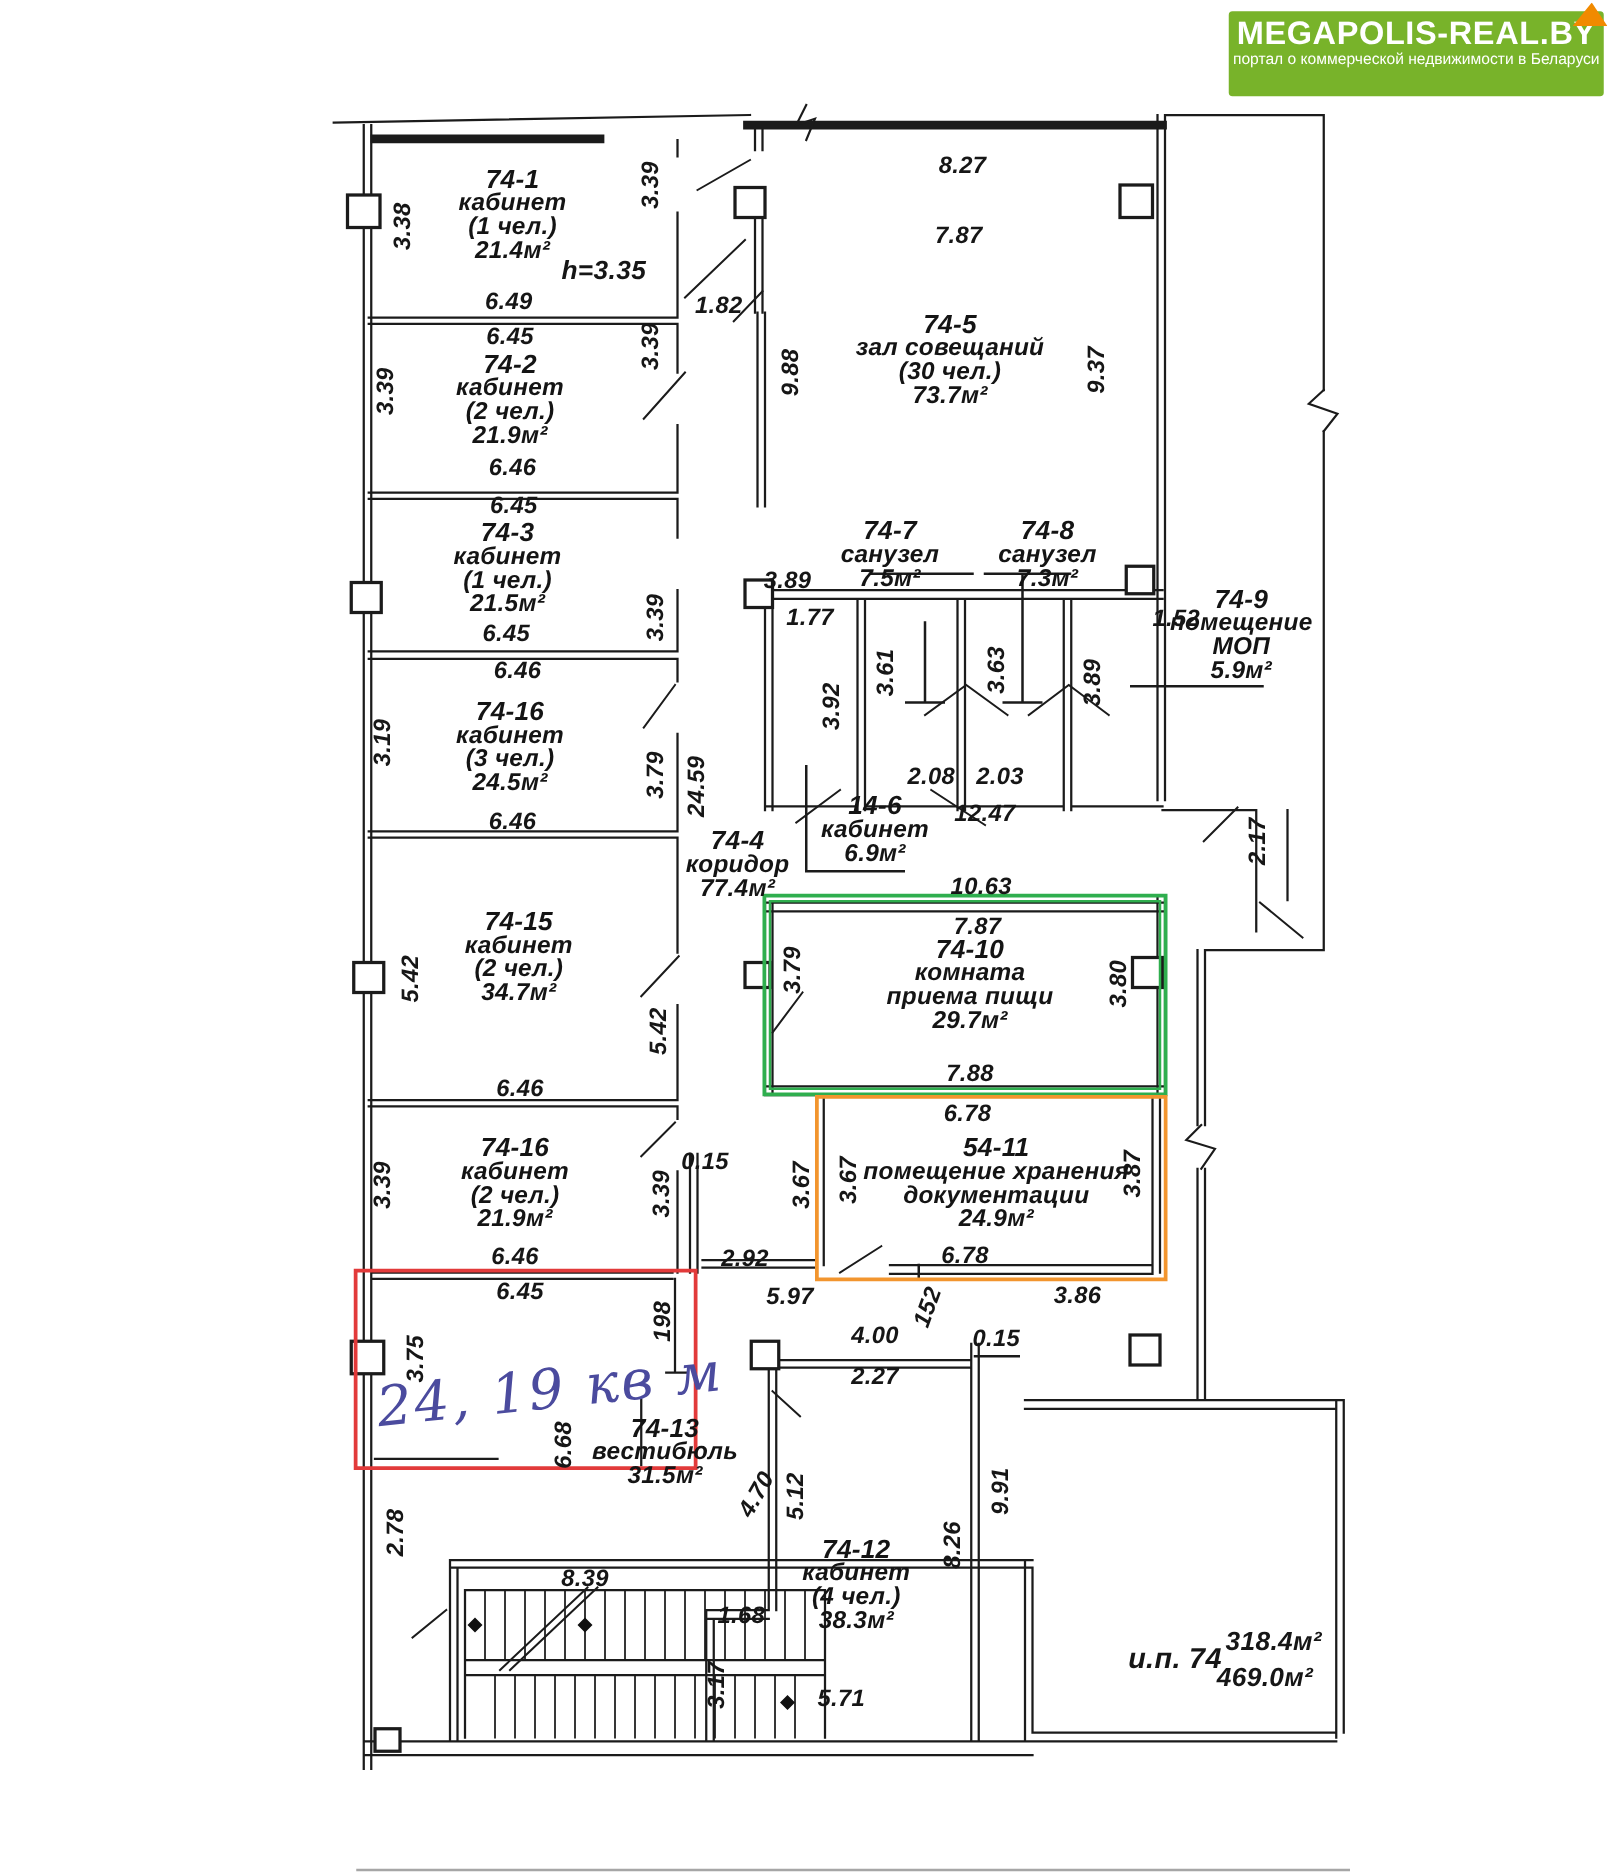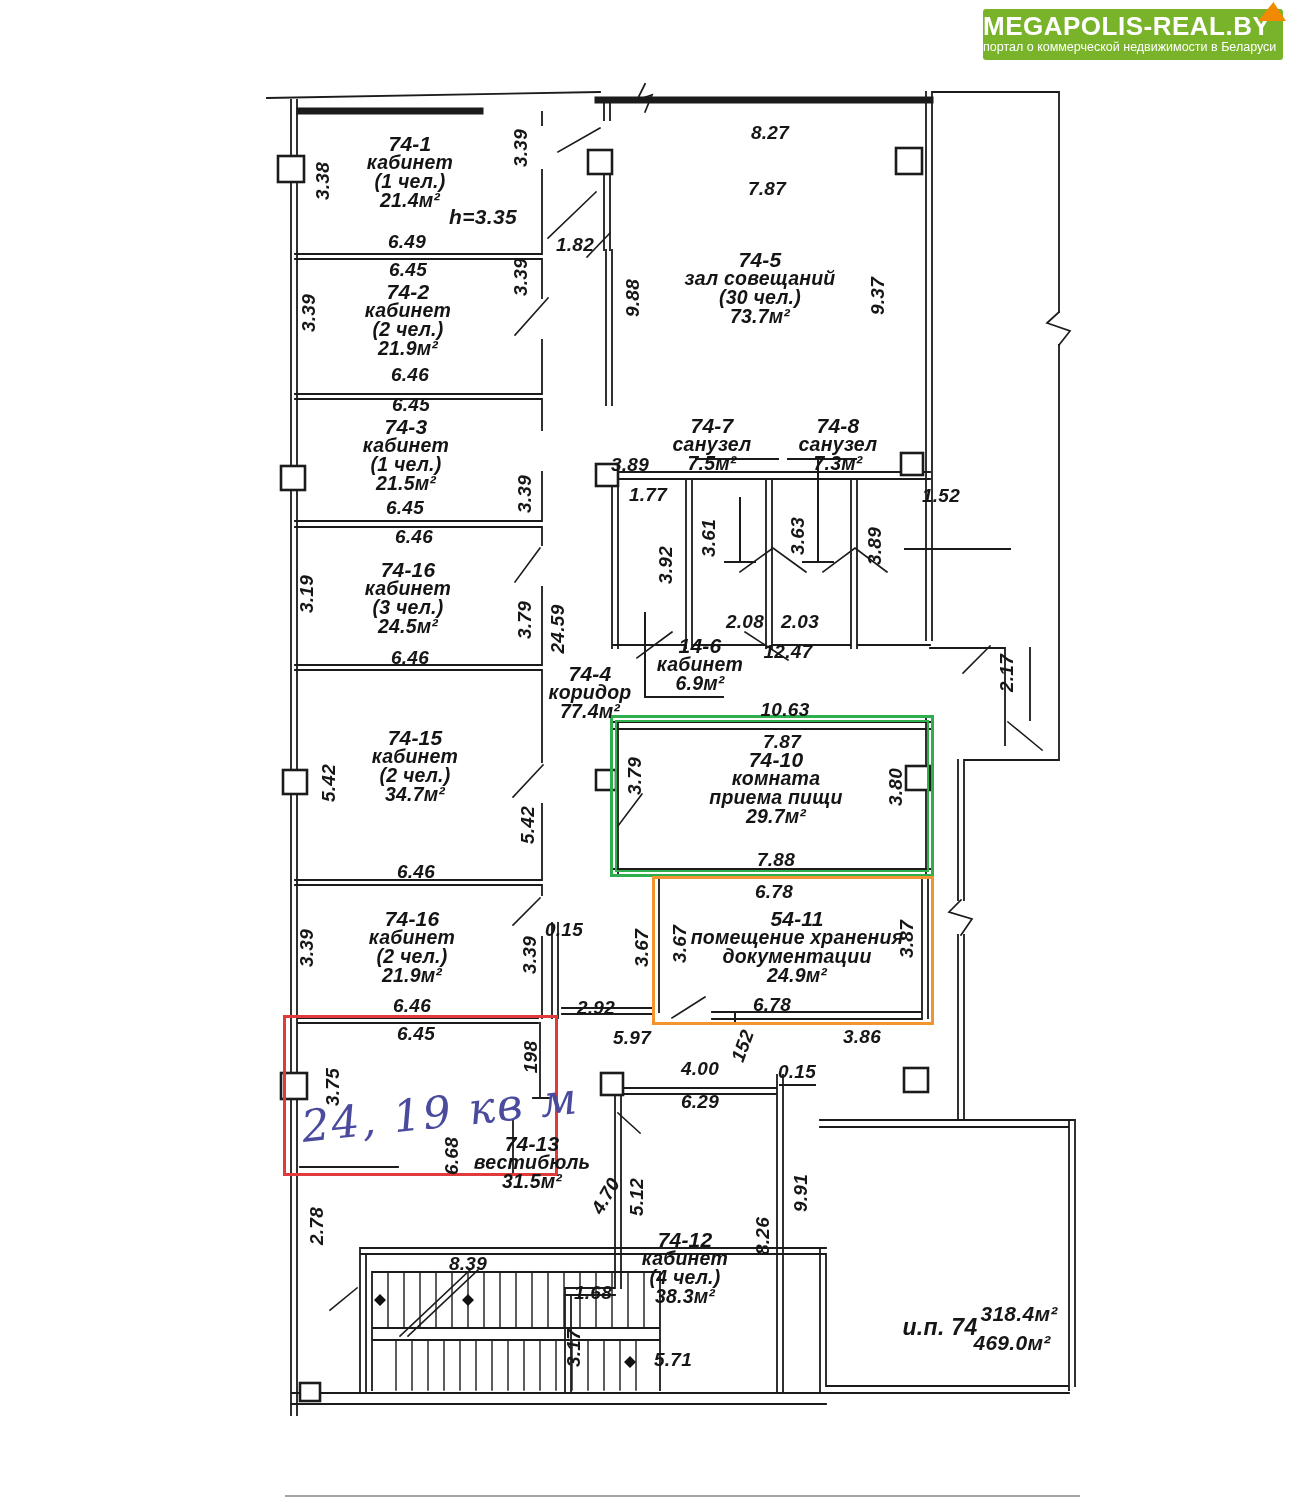--- a/index.html
+++ b/index.html
@@ -20,22 +20,22 @@
   .hl-inner{position:absolute;inset:2px;border:2px solid}
   .lbl{position:absolute;z-index:3;transform:translate(-50%,-50%);font-style:italic;font-weight:700;
        font-size:19px;color:#161616;white-space:nowrap;letter-spacing:.3px}
   .lbl.v{transform:translate(-50%,-50%) rotate(-90deg)}
   .room{position:absolute;z-index:3;transform:translate(-50%,-50%);text-align:center;font-style:italic;
         font-weight:700;font-size:19.5px;line-height:19px;color:#141414;white-space:nowrap;letter-spacing:.2px}
   .room span{display:block}
   .room .rn{font-size:21px}
   .hand{position:absolute;z-index:4;transform:translate(-50%,-50%) rotate(-6deg);
         font-family:"DejaVu Serif",serif;font-style:italic;font-size:44px;letter-spacing:2px;white-space:nowrap}
-  .logo{position:absolute;z-index:5;left:983px;top:9px;width:300px;height:51px;border-radius:3px;
-        color:#fff;}
+  .logo{position:absolute;z-index:5;left:983px;top:9px;width:300px;height:68px;border-radius:3px;
+        color:#fff;text-align:center}
   .logo-title{font-weight:700;font-size:26px;line-height:29px;margin-top:3px;letter-spacing:.5px}
   .logo-sub{font-size:12.5px;line-height:13px}
   .logo-fold{position:absolute;right:-3px;top:-7px;width:28px;height:19px;
              clip-path:polygon(0 100%,100% 100%,55% 0)}
   .artifact{position:absolute;z-index:1;background:#777;opacity:.65}
 </style>
 </head>
 <body>
 
 <div class="canvas">
@@ -188,20 +188,26 @@
   <div class="room" style="left:838px;top:444px">
     <span class="rn">74-8</span>
       <span>санузел</span>
       <span>7.3м²</span>
   </div>
   <div class="room" style="left:700px;top:664px">
     <span class="rn">14-6</span>
       <span>кабинет</span>
       <span>6.9м²</span>
   </div>
+  <div class="room" style="left:993px;top:508px">
+    <span class="rn">74-9</span>
+      <span>помещение</span>
+      <span>МОП</span>
+      <span>5.9м²</span>
+  </div>
   <div class="room" style="left:776px;top:788px">
     <span class="rn">74-10</span>
       <span>комната</span>
       <span>приема пищи</span>
       <span>29.7м²</span>
   </div>
   <div class="room" style="left:797px;top:947px">
     <span class="rn">54-11</span>
       <span>помещение хранения</span>
       <span>документации</span>
@@ -242,21 +248,21 @@
   <div class="lbl" style="left:782px;top:742px">7.87</div>
   <div class="lbl" style="left:776px;top:860px">7.88</div>
   <div class="lbl" style="left:774px;top:892px">6.78</div>
   <div class="lbl" style="left:772px;top:1005px">6.78</div>
   <div class="lbl" style="left:596px;top:1008px">2.92</div>
   <div class="lbl" style="left:632px;top:1038px">5.97</div>
   <div class="lbl" style="left:862px;top:1037px">3.86</div>
   <div class="lbl" style="left:564px;top:930px">0.15</div>
   <div class="lbl" style="left:797px;top:1072px">0.15</div>
   <div class="lbl" style="left:700px;top:1069px">4.00</div>
-  <div class="lbl" style="left:700px;top:1102px">6.29</div>
+  <div class="lbl" style="left:700px;top:1102px">2.27</div>
   <div class="lbl" style="left:593px;top:1293px">1.68</div>
   <div class="lbl" style="left:673px;top:1360px">5.71</div>
   <div class="lbl" style="left:468px;top:1264px">8.39</div>
 
   <div class="lbl v" style="left:323px;top:181px">3.38</div>
   <div class="lbl v" style="left:521px;top:148px">3.39</div>
   <div class="lbl v" style="left:309px;top:313px">3.39</div>
   <div class="lbl v" style="left:521px;top:277px">3.39</div>
   <div class="lbl v" style="left:525px;top:494px">3.39</div>
   <div class="lbl v" style="left:307px;top:594px">3.19</div>

